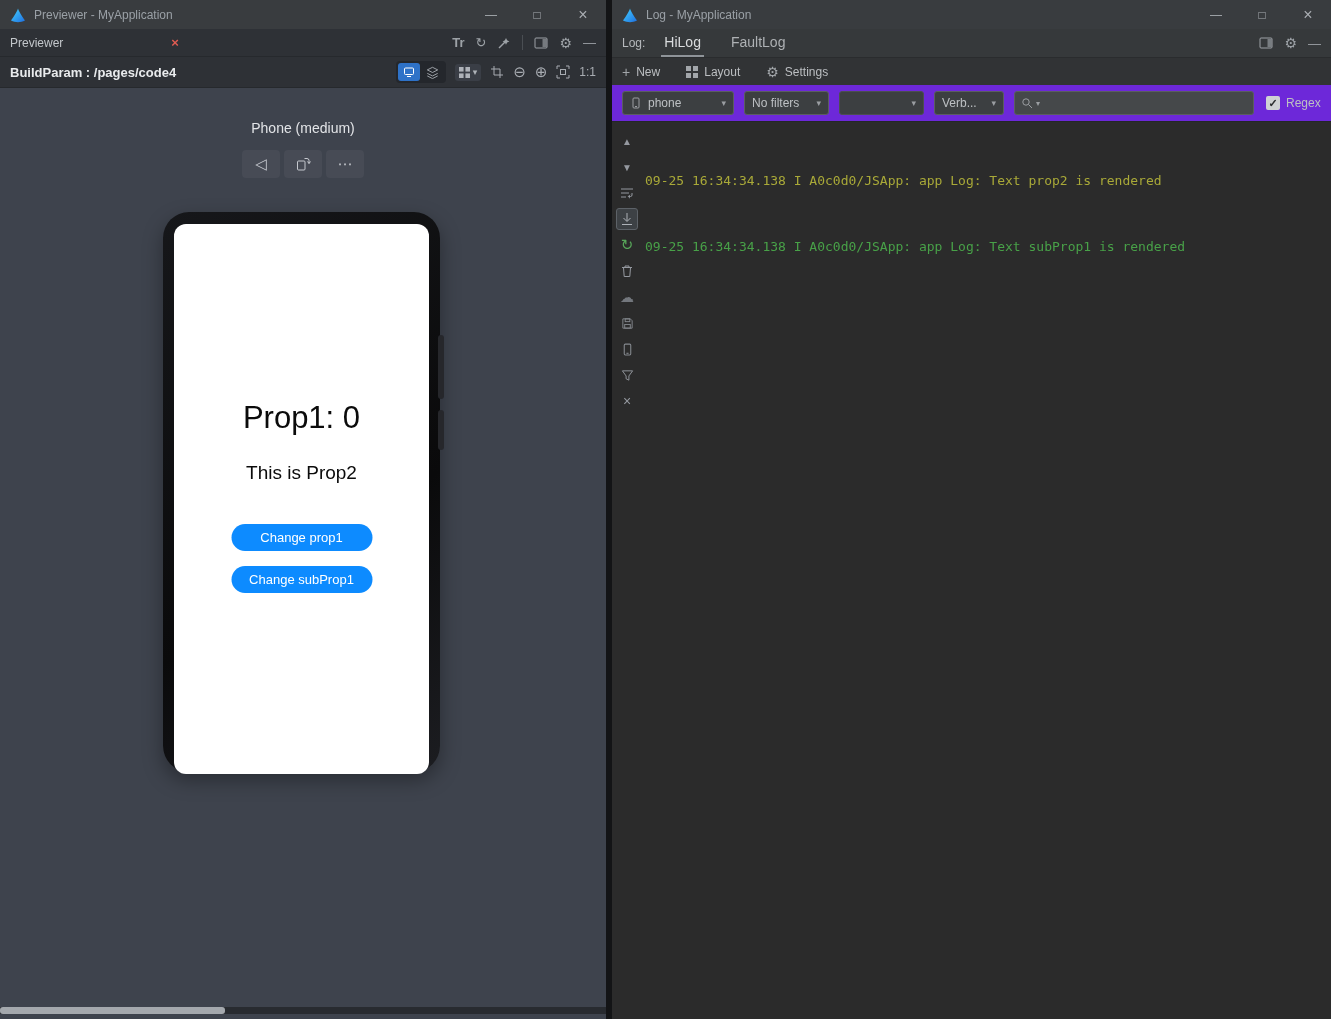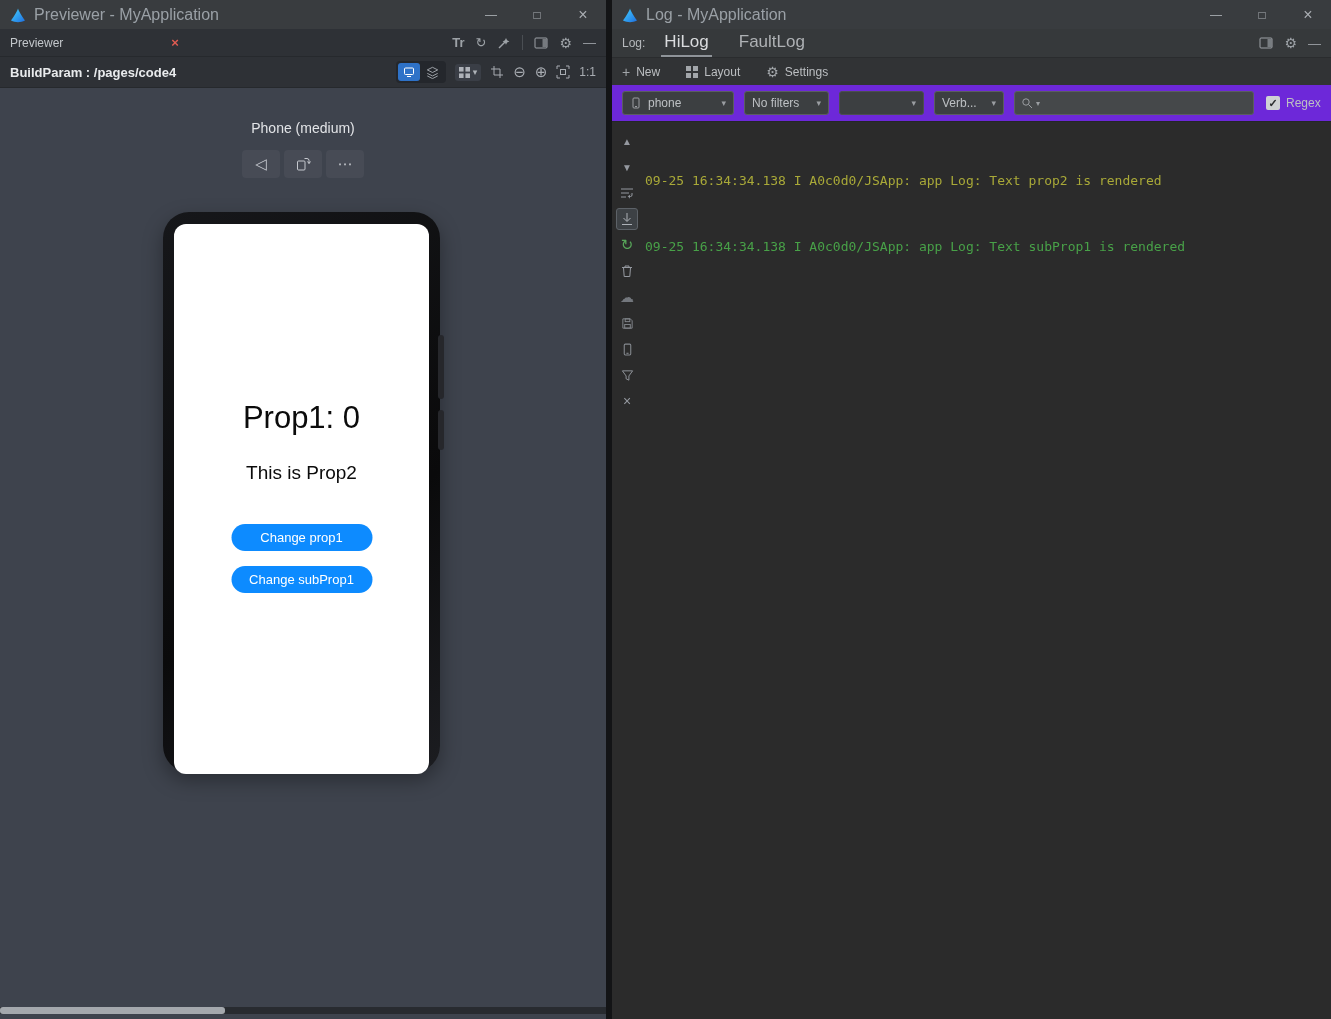--- a/index.html
+++ b/index.html
@@ -6,21 +6,21 @@
   html,body { width:1331px; height:1019px; background:#131416; overflow:hidden;
               font-family:"Liberation Sans", sans-serif; }
   .win { position:absolute; top:0; height:1019px; overflow:hidden; }
   .win-left  { left:0;   width:606px; background:#3e434d; }
   .win-right { left:612px; width:719px; background:#2b2b2b; }
 
   
   .titlebar { height:29px; background:#393c3f; display:flex; align-items:center;
               padding-left:10px; position:relative; }
   .logo { width:16px; height:16px; margin-right:8px; display:flex; }
-  .title { font-size:16px; color:#9aa0a6; }
+  .title { font-size:12px; color:#9aa0a6; }
   .win-controls { position:absolute; right:0; top:0; height:29px; display:flex; }
   .win-btn { width:46px; height:29px; display:flex; align-items:center; justify-content:center;
              color:#a9adb2; font-size:12px; cursor:default; }
   .win-btn .x { font-size:16px; }
 
   
   .tabrow { height:28px; background:#2e3136; border-bottom:1px solid #26292d;
             display:flex; align-items:center; padding:0 10px; }
   .tab-label { font-size:12px; color:#c3c7cb; }
   .tab-close { color:#e05c52; font-size:13px; font-weight:bold; margin-left:108px; }
@@ -69,21 +69,21 @@
   .scr-btn1 { top:300px; }
   .scr-btn2 { top:342px; }
 
   .hscroll { position:absolute; bottom:5px; left:0; width:100%; height:7px; background:#282b30; }
   .hscroll-thumb { width:225px; height:7px; background:#a4a8ad; border-radius:3px; }
 
   
   .tabrow-r { height:28px; background:#36393b; display:flex; align-items:center; padding:0 10px; }
   .log-label { font-size:12px; color:#b7babd; margin-right:16px; }
   .tab { height:28px; display:flex; align-items:center; padding:0 3px; margin-right:24px;
-         font-size:17px; color:#aeb1b4; border-bottom:2px solid transparent; }
+         font-size:14px; color:#aeb1b4; border-bottom:2px solid transparent; }
   .tab.active { color:#dadcde; border-bottom-color:#8f9499; }
 
   .logtoolbar { height:28px; background:#313335; border-top:1px solid #2a2c2e;
                 display:flex; align-items:center; padding:0 10px; gap:26px; }
   .tool-item { display:flex; align-items:center; gap:6px; font-size:12px; color:#bcbfc2; }
   .tool-item .glyph { color:#a2a6aa; font-size:14px; line-height:1; }
 
   .filterrow { height:37px; background:#6d28d9; border-bottom:1px solid #242628;
                display:flex; align-items:center; padding:0 10px; gap:10px; }
   .dropdown { height:24px; background:#3c3f41; border:1px solid #5b5e60; border-radius:3px;

